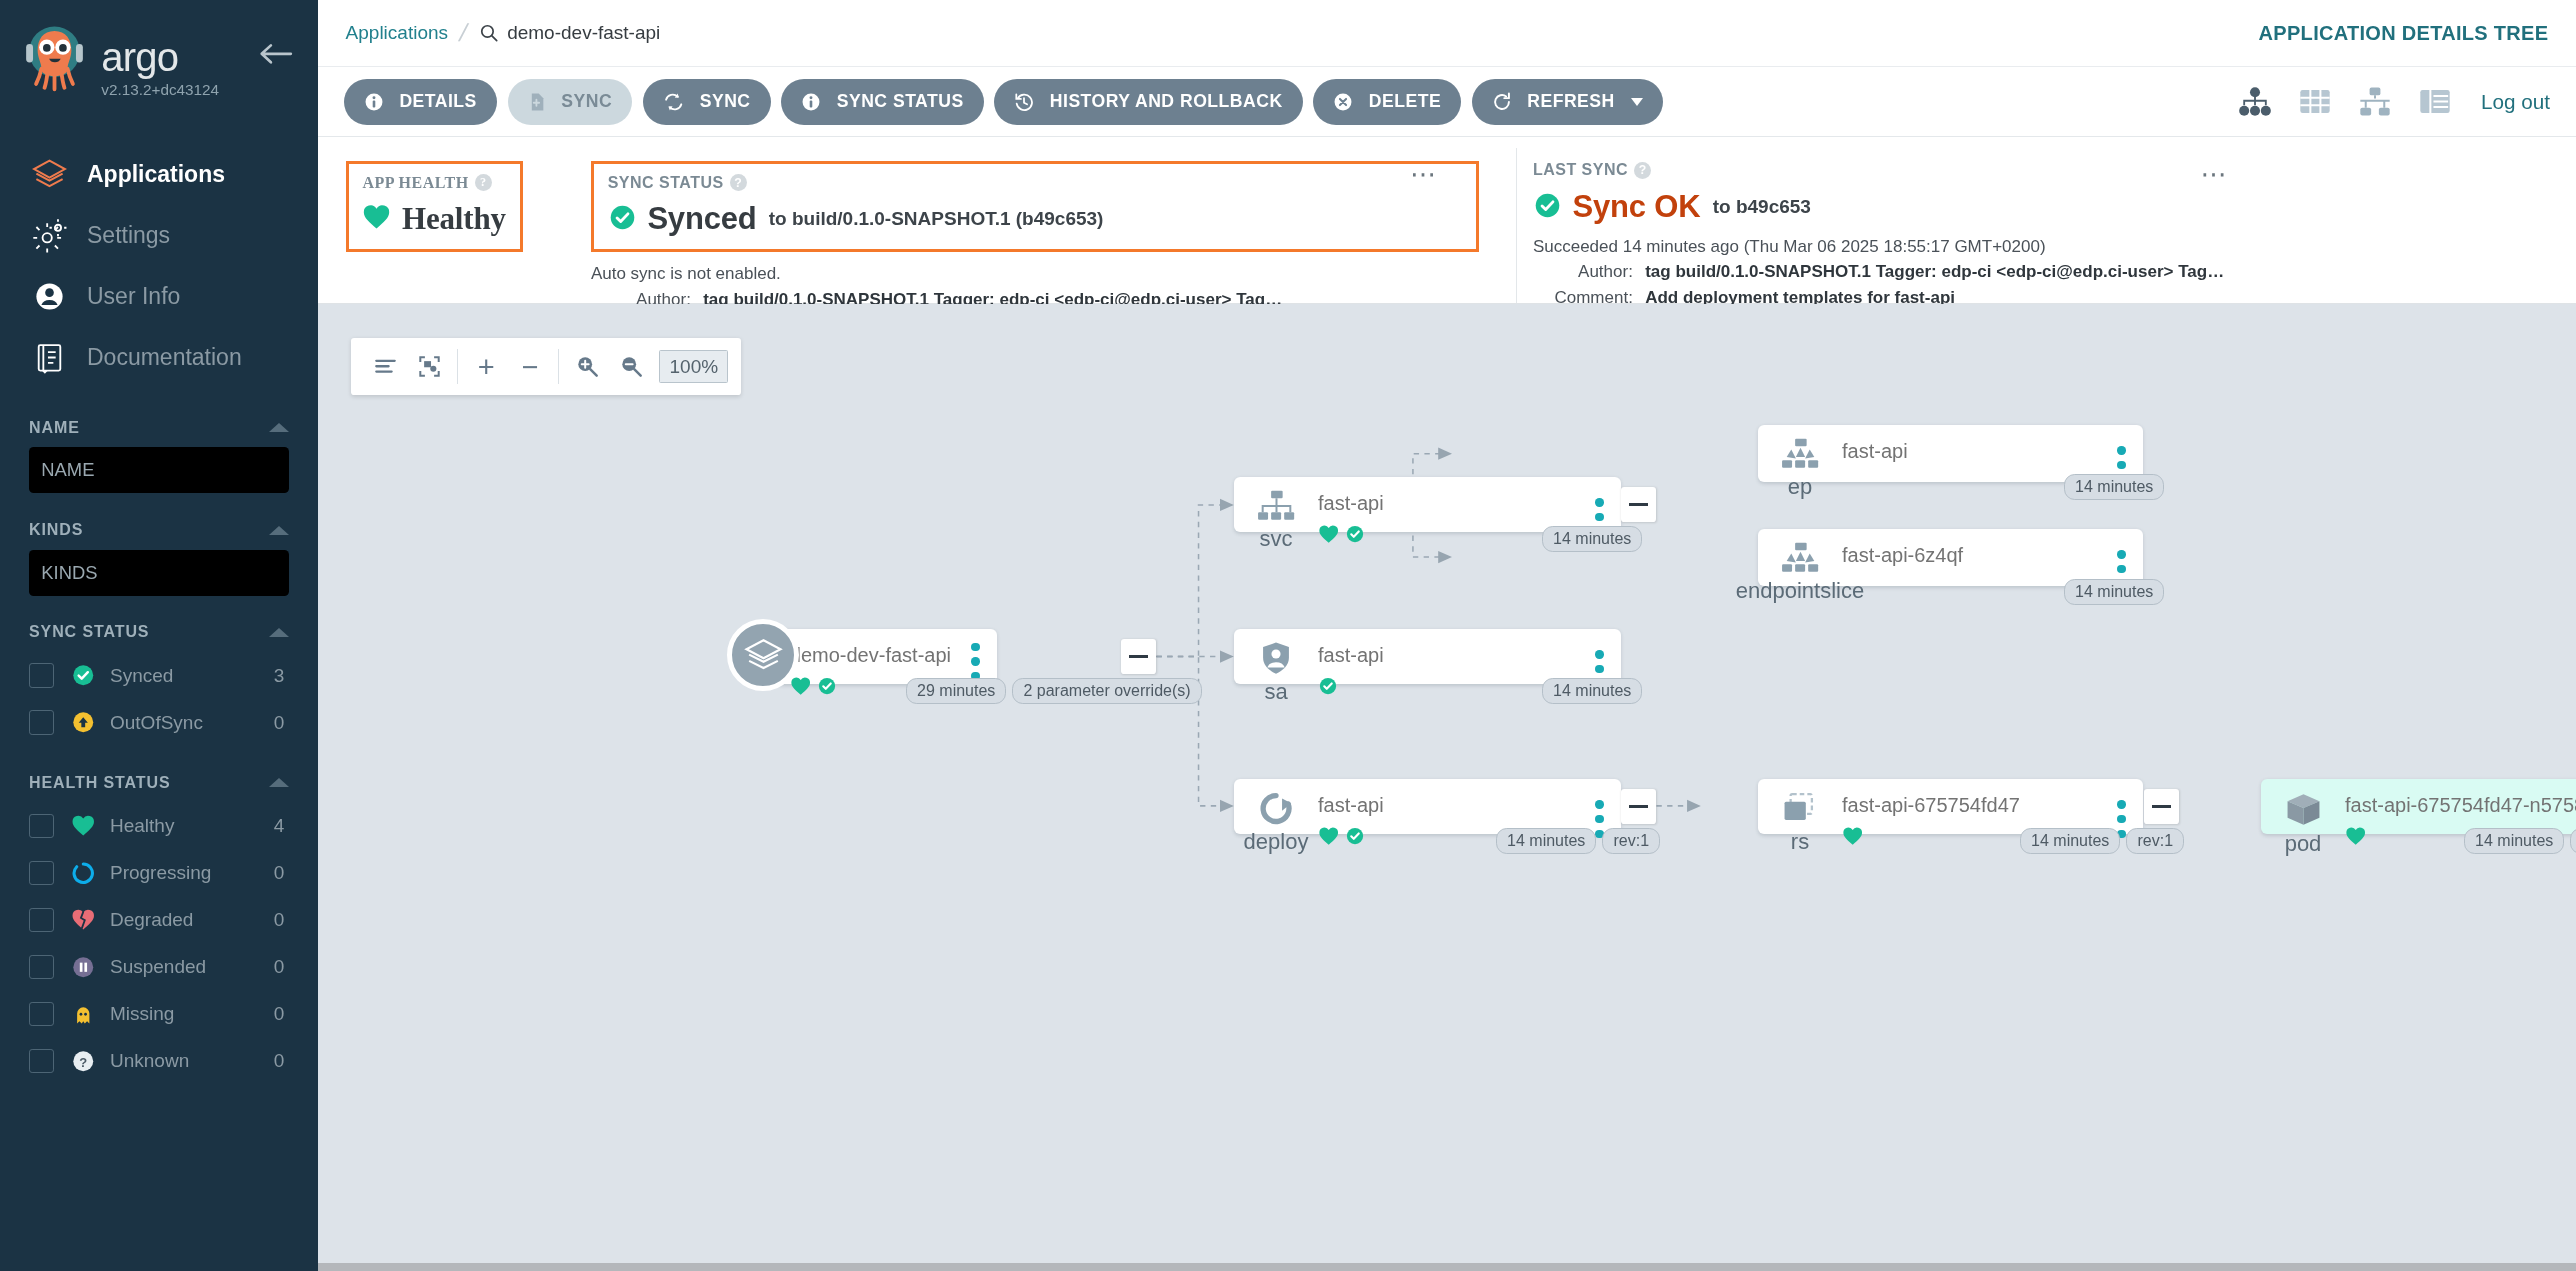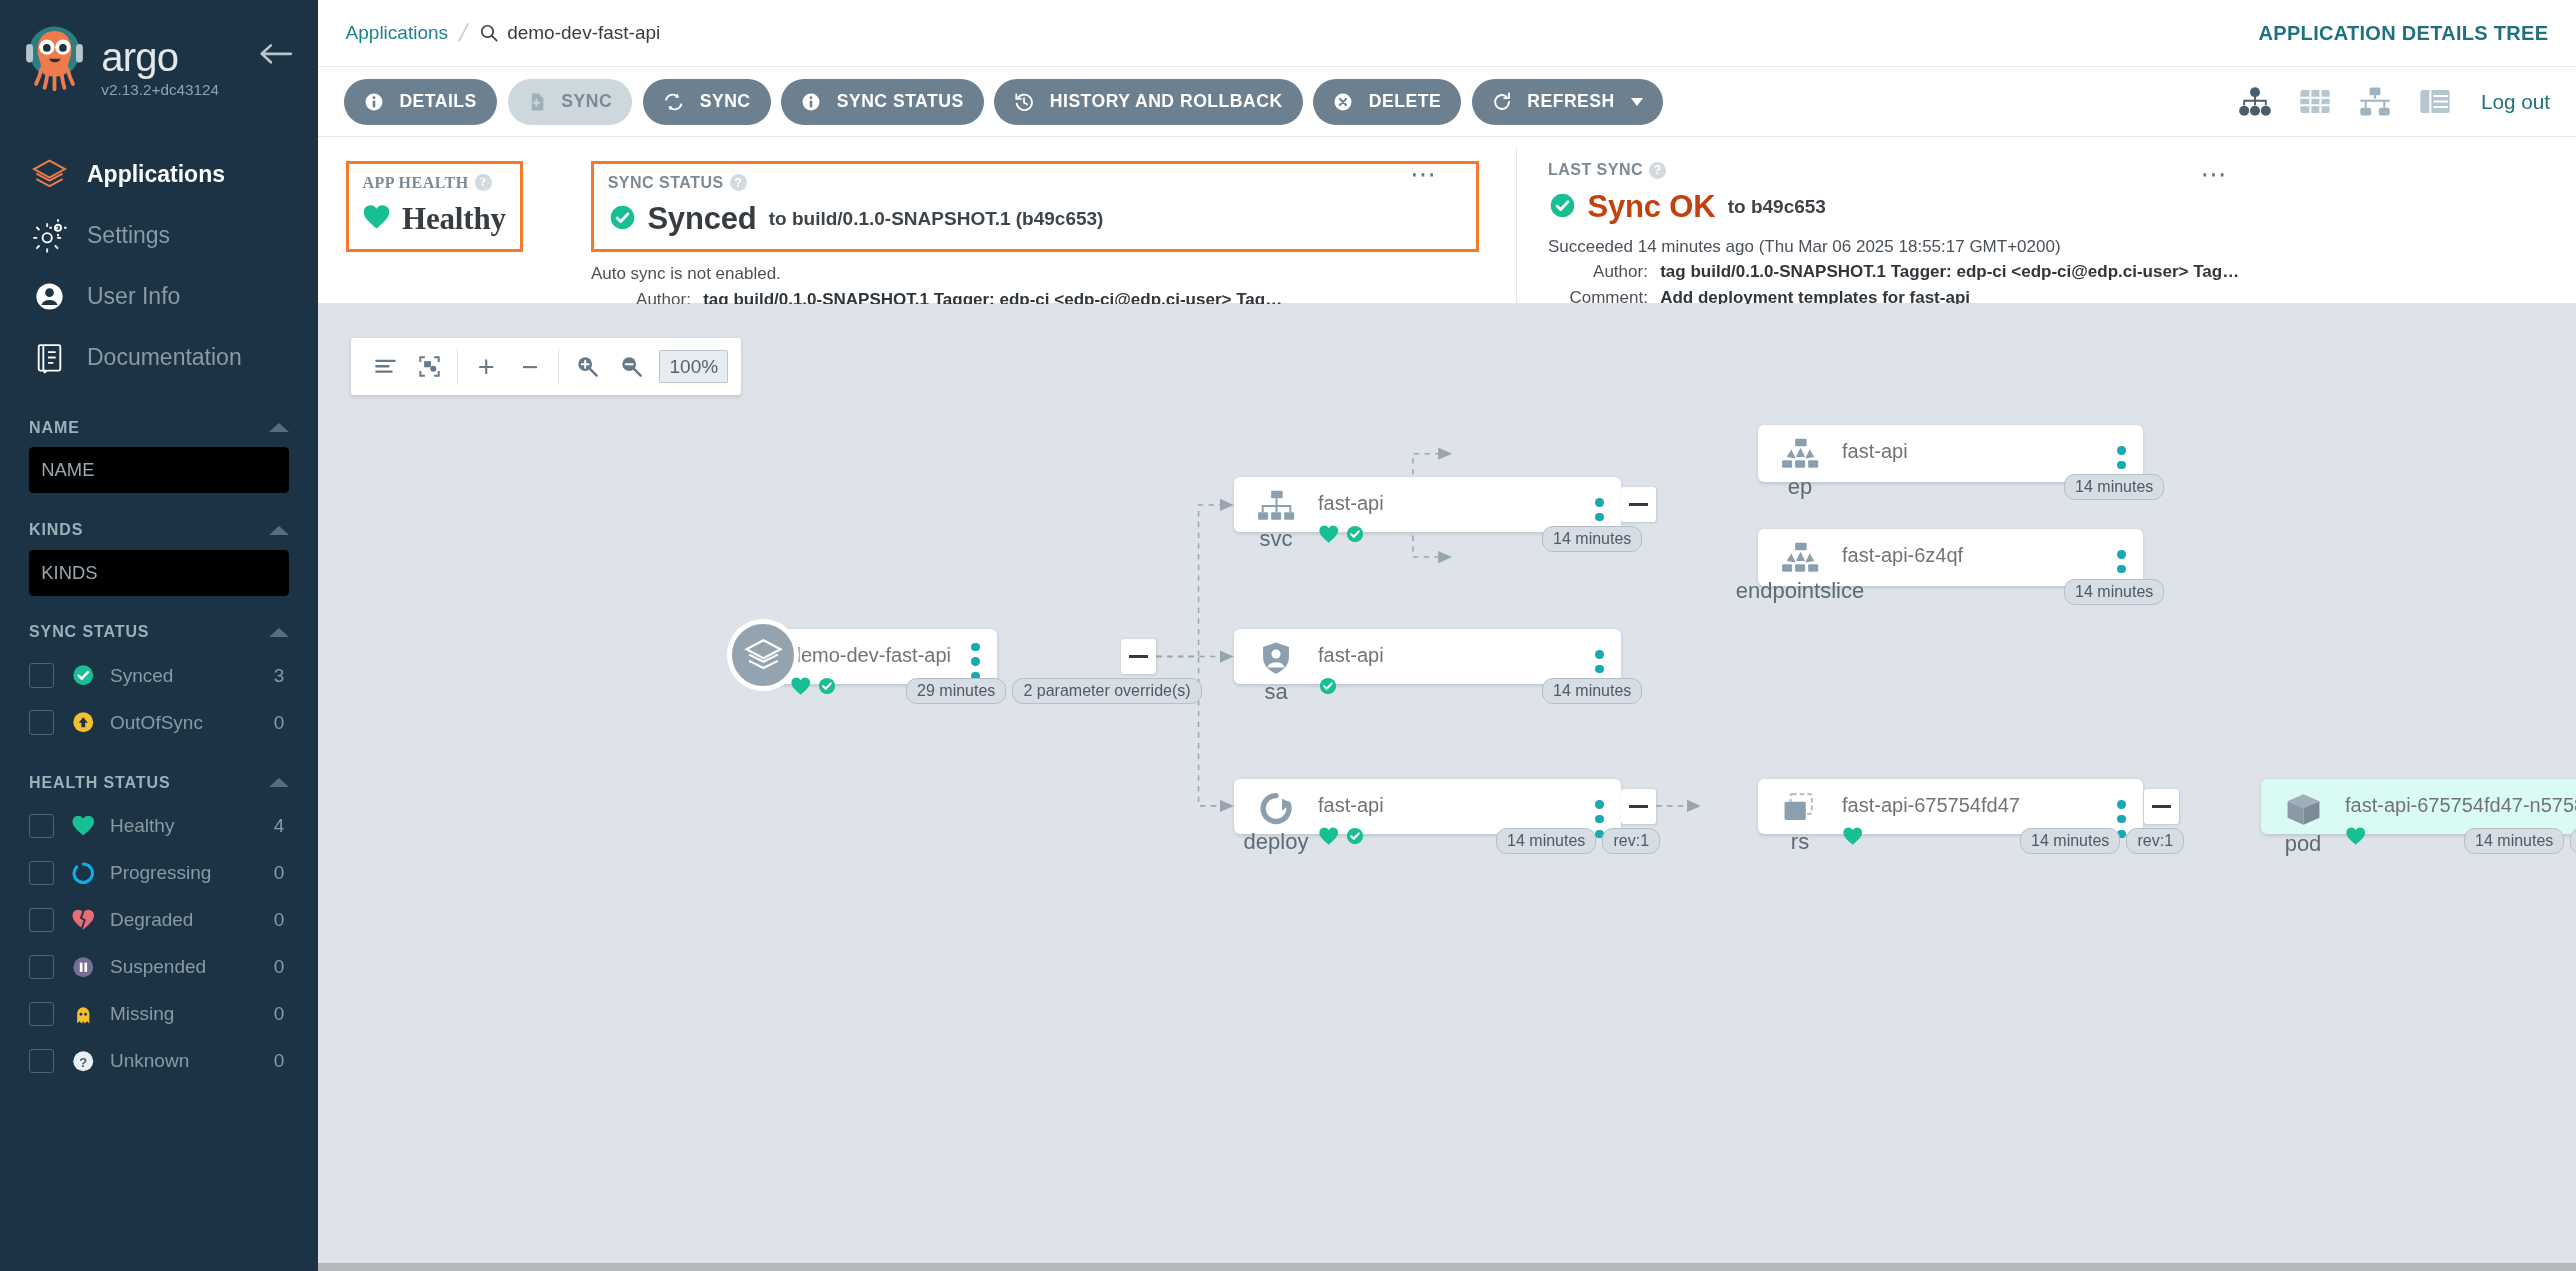--- a/index.html
+++ b/index.html
@@ -68,21 +68,21 @@
   .tbtn .ti { margin-right: 8.4px; display: flex; align-items: center; }
   .tbtn .dcaret { margin-left: 9.2px; width:0;height:0;border-left:6.9px solid transparent;border-right:6.9px solid transparent;border-top:8.4px solid #fff;}
   .view-icons { margin-left: auto; display: flex; align-items: center; }
   .vicon { margin-left: 26px; cursor: pointer; display:flex; align-items:center;}
   .logout { margin-left: 29px; color: #21707d; font-size: 20.7px; cursor: pointer; }
 
   .statusbar { height: 167px; display: flex; background: #fff; border-bottom: 0.8px solid #dfe3e6; flex:0 0 167px; padding-top: 10.7px;}
   .scol { position: relative; padding: 13.8px 0 0 0; }
   .scol.health { width: 230px; margin-left: 27.6px; font-family: Liberation Serif, serif; }
   .scol.sync { width: 888px; margin-left: 15.3px; }
-  .scol.last { width: 842px; margin-left: 37px; border-left: 0.8px solid #e3e7ea; padding-left: 31px; }
+  .scol.last { width: 842px; margin-left: 37px; border-left: 0.8px solid #e3e7ea; padding-left: 16px; }
   .sbox { border: 3.1px solid #f4792b; padding: 9.2px 13.8px 12.3px 13.8px; display: inline-block; background:#fff;}
   .sbox.nowrap { display: block; }
   .slabel { font-size: 16px; font-weight: bold; color: #7b8a94; letter-spacing: 0.5px; display:flex; align-items:center;}
   .qmark { width: 17px; height: 17px; border-radius: 50%; background: #d3d9dd; color:#fff; font-size:12.3px; display:flex;align-items:center;justify-content:center;margin-left:6.1px;font-weight:bold;}
   .sval { display: flex; align-items: center; margin-top: 9.2px; }
   .sval .bigtxt { font-size: 31px; font-weight: bold; color: #363c41; margin-left: 10.7px; letter-spacing:-0.2px;}
   .sval .bigtxt.green { color: #c2410c; }
   .sval .subtxt { font-size: 19px; font-weight: bold; color: #3d444a; margin-left: 12.3px; }
   .smeta { font-size: 17px; color: #4a5158; margin-top: 12.3px; }
   .smeta-row { display: flex; margin-top: 5.4px; font-size: 17px; }

